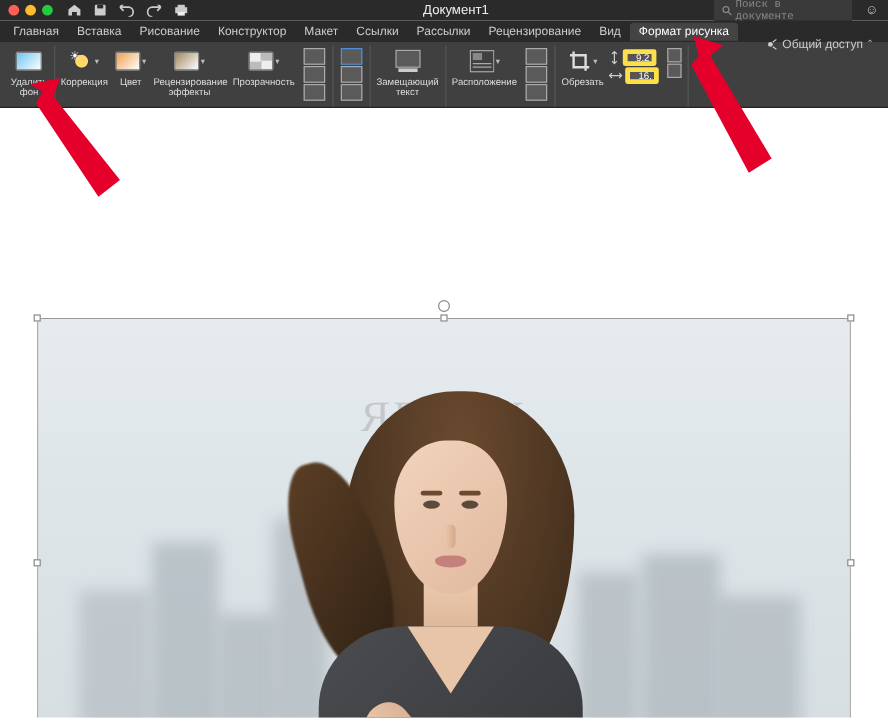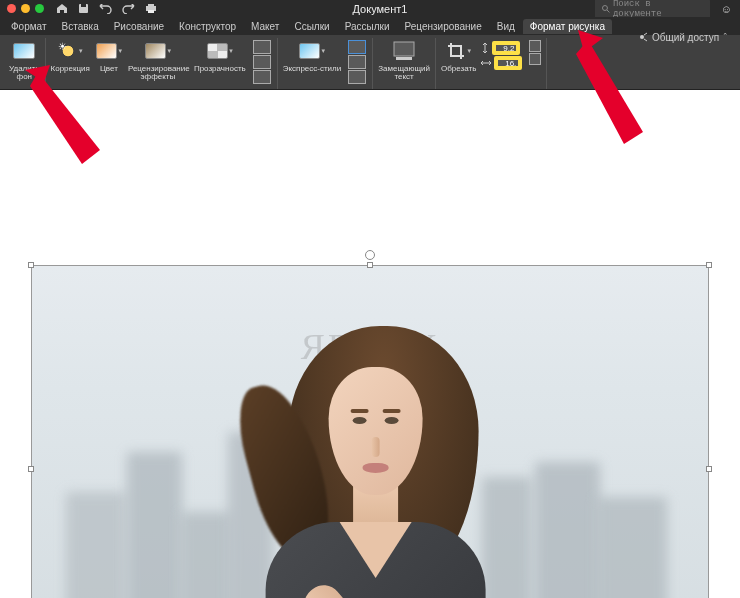--- a/index.html
+++ b/index.html
@@ -356,21 +356,21 @@
     <svg width="9" height="9" viewBox="0 0 9 9">
         <circle cx="4" cy="4" r="2.5" stroke="#888" fill="none"></circle>
         <line x1="6" y1="6" x2="8.5" y2="8.5" stroke="#888"></line>
       </svg>
     <span>Поиск в документе</span>
   </div>
   <span class="smiley">☺</span>
 </div>
 
 <div class="menu-tabs">
-  <div class="menu-tab">Формат</div>
+  <div class="menu-tab">Главная</div>
   <div class="menu-tab">Вставка</div>
   <div class="menu-tab">Рисование</div>
   <div class="menu-tab">Конструктор</div>
   <div class="menu-tab">Макет</div>
   <div class="menu-tab">Ссылки</div>
   <div class="menu-tab">Рассылки</div>
   <div class="menu-tab">Рецензирование</div>
   <div class="menu-tab">Вид</div>
   <div class="menu-tab active">Формат рисунка</div>
   <div class="share-btn">
@@ -426,44 +426,58 @@
       </div>
       <div style="display:flex;flex-direction:column;gap:1px;padding:2px 3px">
         <div class="ico-sq"></div>
         <div class="ico-sq"></div>
         <div class="ico-sq"></div>
       </div>
     </div>
   </div>
   <div class="rib-group">
     <div class="rib-icons">
-      <div class="rib-icon-col">
-        <div class="rib-icon">
-            <div class="ico-img"></div>
-            <span class="dd">▾</span>
-          </div>
-        <div class="rib-label">Экспресс-стили</div>
-      </div>
       <div style="display:flex;flex-direction:column;gap:1px;padding:2px 3px">
         <div class="ico-sq" style="border-color:#4a90d9"></div>
         <div class="ico-sq"></div>
         <div class="ico-sq"></div>
       </div>
     </div>
   </div>
   <div class="rib-group">
     <div class="rib-icon-col">
       <div class="rib-icon">
           <svg width="22" height="20" viewBox="0 0 22 20">
             <rect x="1" y="1" width="20" height="14" fill="#5a5a5a" stroke="#aaa"></rect>
             <rect x="3" y="16" width="16" height="3" fill="#ccc"></rect>
           </svg>
         </div>
       <div class="rib-label" style="white-space:pre-line">Замещающий
 текст</div>
+    </div>
+  </div>
+  <div class="rib-group">
+    <div class="rib-icons">
+      <div class="rib-icon-col">
+        <div class="rib-icon">
+            <svg width="22" height="20" viewBox="0 0 22 20">
+              <rect x="1" y="1" width="20" height="18" fill="none" stroke="#aaa"></rect>
+              <rect x="3" y="3" width="8" height="6" fill="#888"></rect>
+              <line x1="3" y1="12" x2="19" y2="12" stroke="#aaa"></line>
+              <line x1="3" y1="15" x2="19" y2="15" stroke="#aaa"></line>
+            </svg>
+            <span class="dd">▾</span>
+          </div>
+        <div class="rib-label">Расположение</div>
+      </div>
+      <div style="display:flex;flex-direction:column;gap:1px;padding:2px 3px">
+        <div class="ico-sq"></div>
+        <div class="ico-sq"></div>
+        <div class="ico-sq"></div>
+      </div>
     </div>
   </div>
   <div class="rib-group">
     <div class="rib-icons">
       <div class="rib-icon-col">
         <div class="rib-icon">
             <svg width="20" height="20" viewBox="0 0 20 20">
               <path d="M5 2 V15 H18 M2 5 H15 V18" stroke="#ddd" stroke-width="2" fill="none"></path>
             </svg>
             <span class="dd">▾</span>

